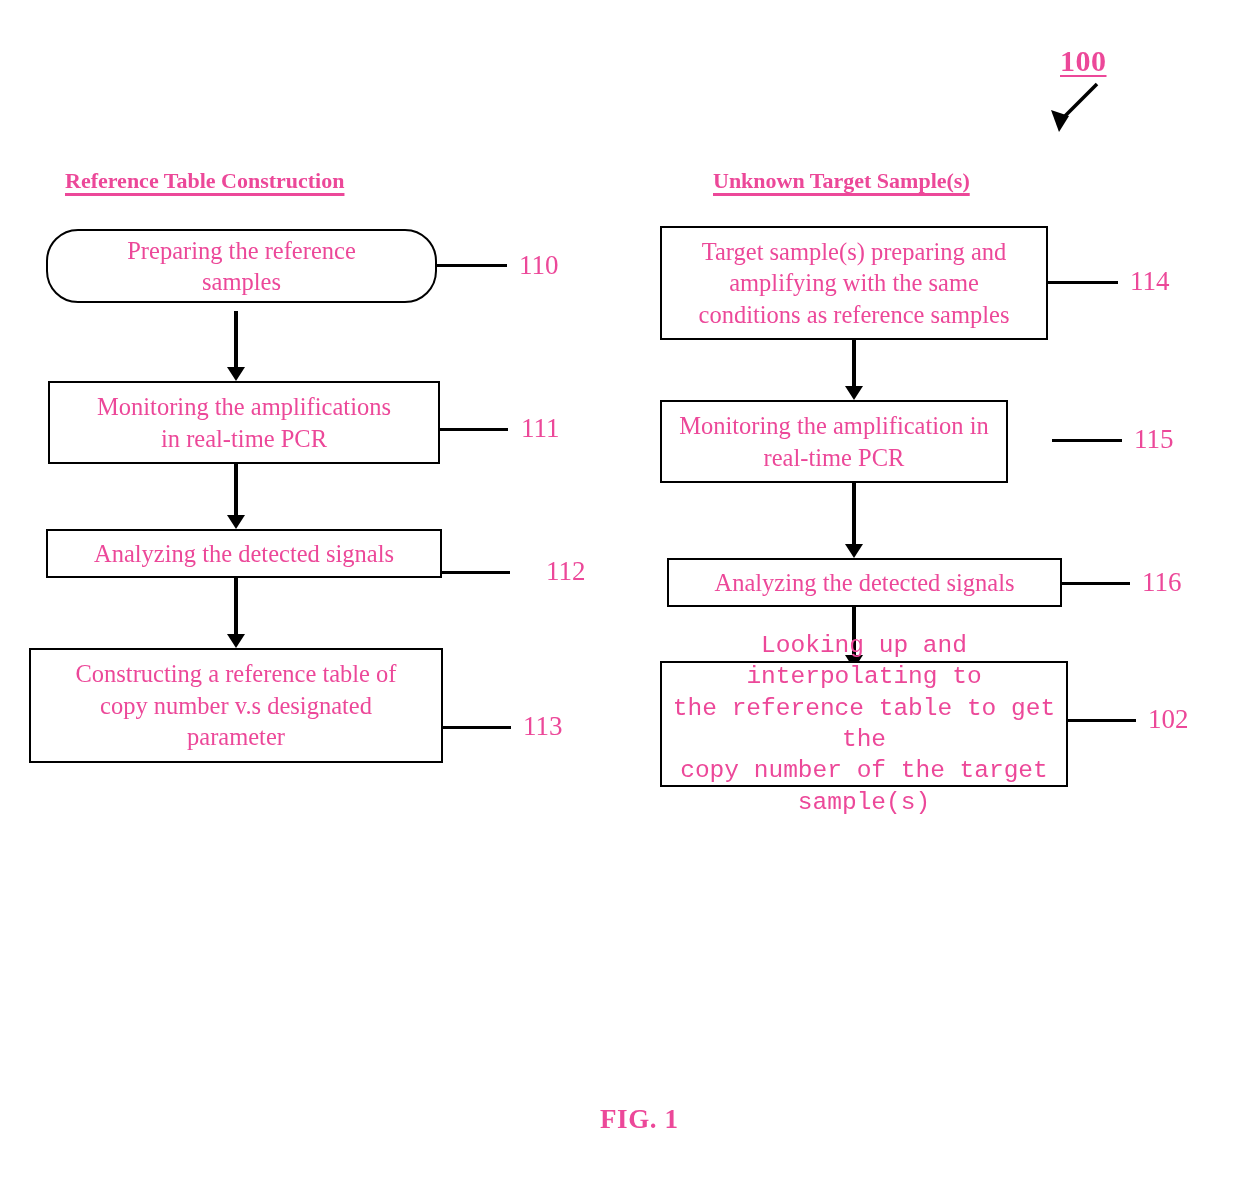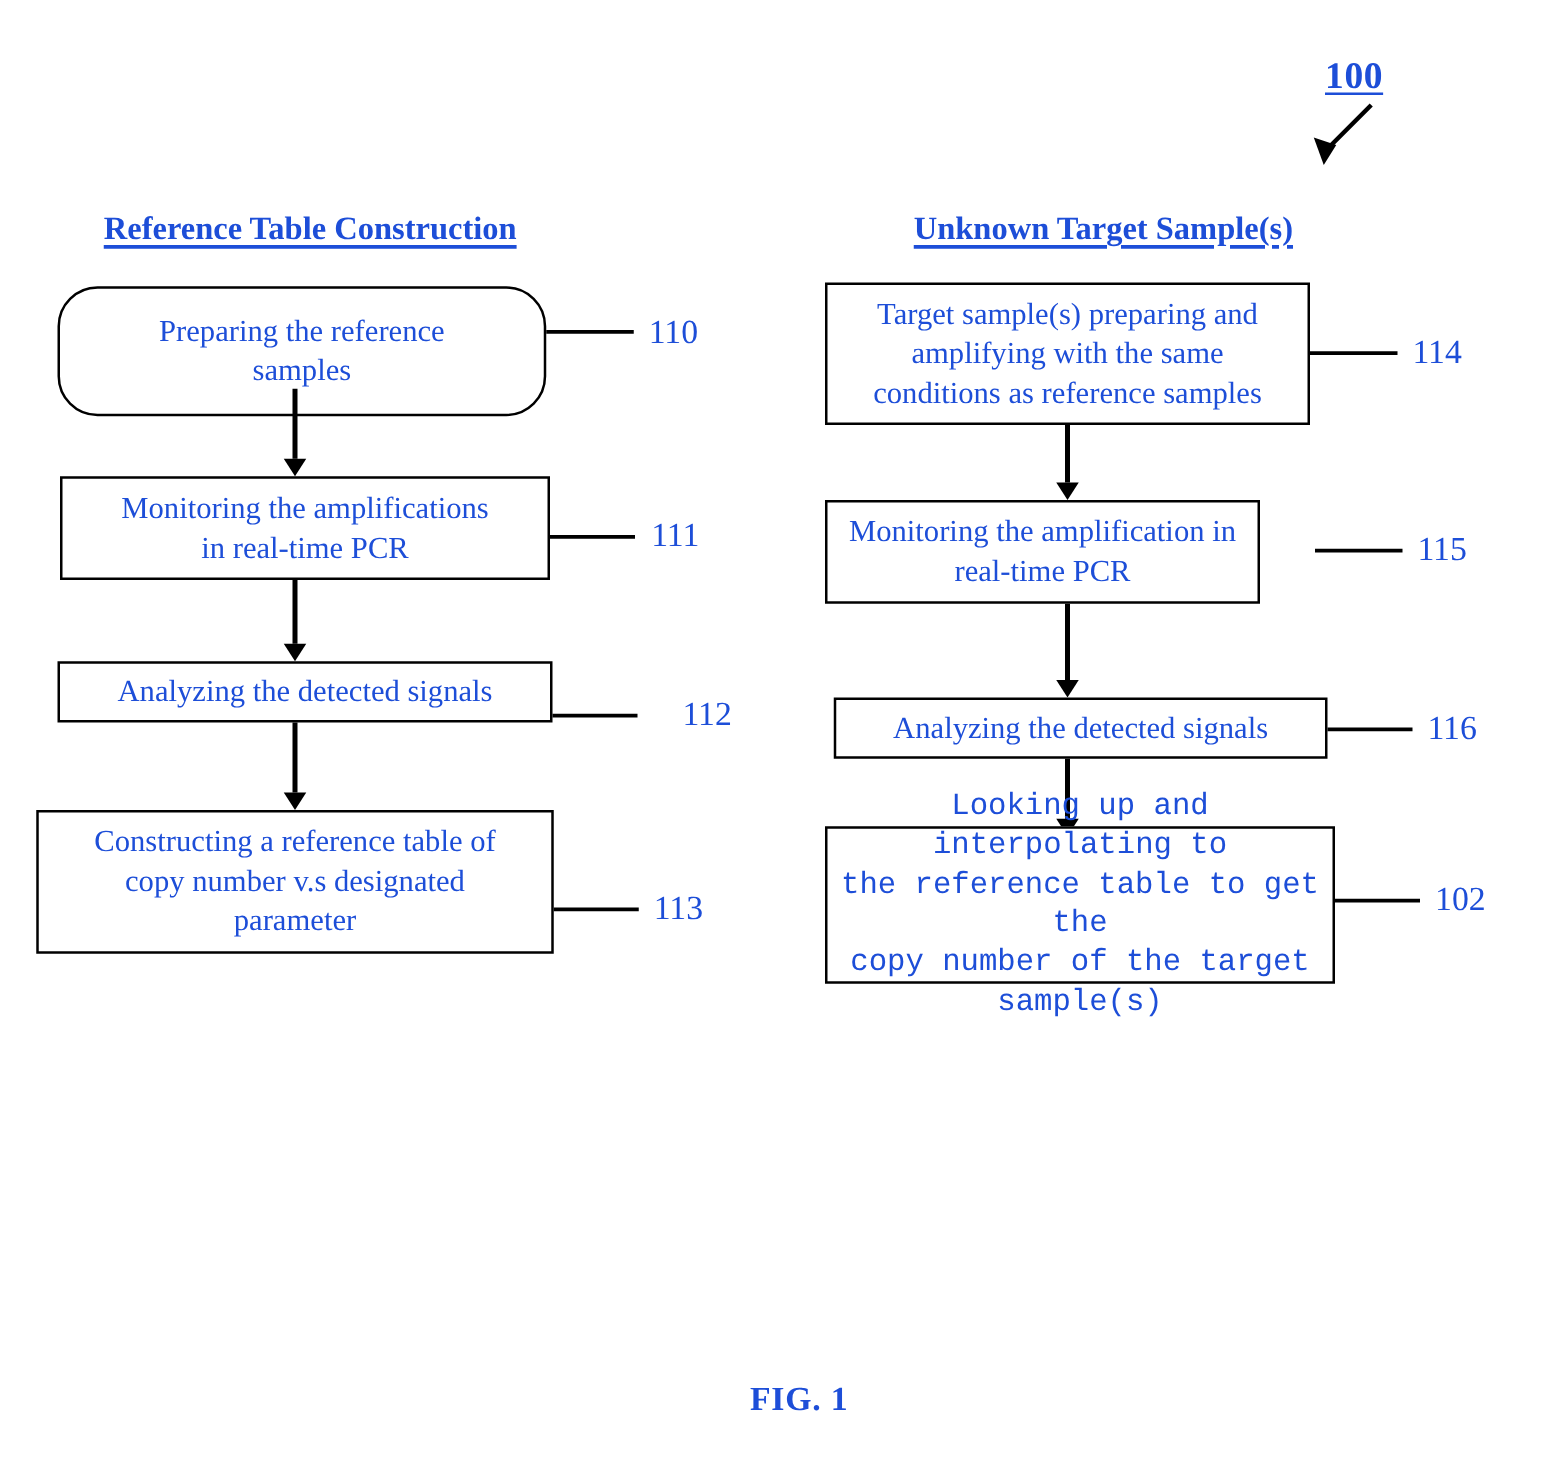--- a/index.html
+++ b/index.html
@@ -7,47 +7,46 @@
     margin: 0;
     padding: 0;
     background: #ffffff;
   }
   #page {
     position: relative;
     width: 1240px;
     height: 1186px;
     background: #ffffff;
     font-family: "Liberation Serif", "DejaVu Serif", serif;
-    color: #1d4ed8;
+    color: #ec4899;
     overflow: hidden;
   }
 
   
   .fig-ref {
     position: absolute;
     font-size: 30px;
     font-weight: 700;
     letter-spacing: 0.5px;
     text-decoration: underline;
     text-underline-offset: 4px;
     text-decoration-thickness: 2px;
     line-height: 1;
   }
 
   
   .col-heading {
     position: absolute;
-    font-size: 26px;
+    font-size: 22px;
     font-weight: 700;
     text-decoration: underline;
     text-underline-offset: 5px;
     text-decoration-thickness: 2.5px;
     white-space: nowrap;
     line-height: 1;
-    margin-left: 18px;
   }
 
   
   .box {
     position: absolute;
     box-sizing: border-box;
     border: 2.5px solid #000000;
     background: #ffffff;
     display: flex;
     align-items: center;
@@ -122,21 +121,21 @@
 
   <div class="fig-ref" style="left:1060px; top:46px;">100</div>
 
   <svg class="pointer-arrow" style="left:1035px; top:80px;" width="70" height="55" viewBox="0 0 70 55">
     <line x1="62" y1="4" x2="26" y2="40" stroke="#000" stroke-width="3.5"></line>
     <polygon points="24,52 16,30 34,36" fill="#000"></polygon>
   </svg>
 
   <div class="col-heading" style="left:65px; top:170px;">Reference Table Construction</div>
 
-  <div class="box" style="left:46px; top:229px; width:391px; height:104px;border-radius:32px;">
+  <div class="box" style="left:46px; top:229px; width:391px; height:74px;border-radius:32px;">
     <span class="box-label">Preparing the reference
 samples</span>
   </div>
   <div class="leader" style="left:437px; top:264px; width:70px;"></div>
   <div class="ref-num" style="left:519px; top:252px;">110</div>
 
   <div class="arrow" style="left:236px; top:311px; height:70px;">
     <div class="shaft" style="height:56px;"></div>
     <div class="head" style="top:56px;"></div>
   </div>

